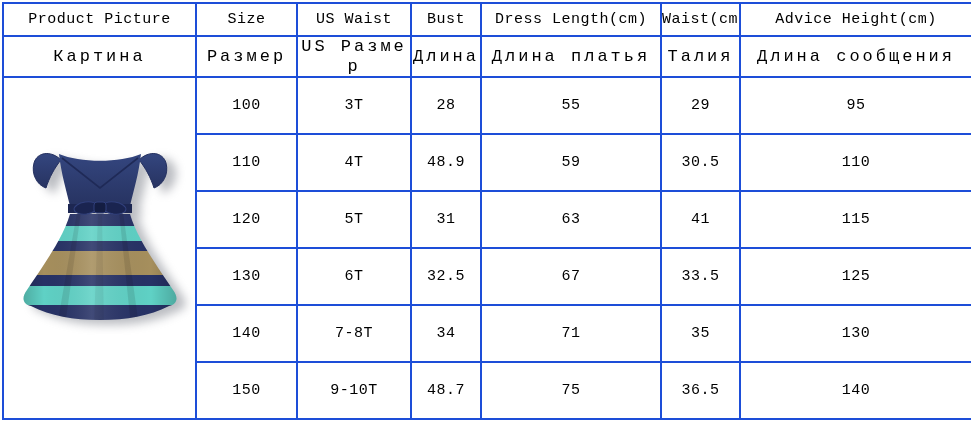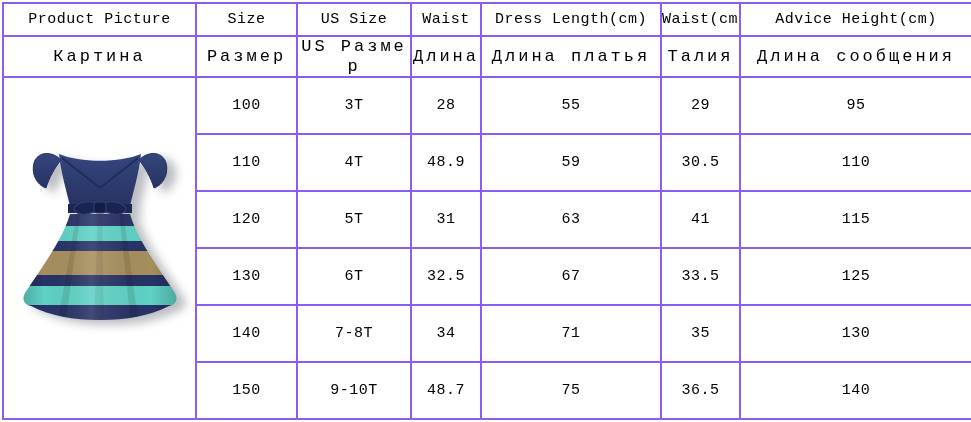--- a/index.html
+++ b/index.html
@@ -12,21 +12,21 @@
     font-family: "Liberation Mono", "DejaVu Sans Mono", monospace;
     color: #000;
   }
   table.size-chart {
     border-collapse: collapse;
     table-layout: fixed;
     width: 967px;
     margin: 2px 0 0 2px;
   }
   td {
-    border: 2px solid #8b5cf6;
+    border: 2px solid #1d4ed8;
     text-align: center;
     vertical-align: middle;
     padding: 0;
     overflow: hidden;
     background: #fff;
   }
   col.c0 { width: 193px; }
   col.c1 { width: 101px; }
   col.c2 { width: 114px; }
   col.c3 { width: 70px;  }
@@ -64,22 +64,22 @@
       <col class="c2">
       <col class="c3">
       <col class="c4">
       <col class="c5">
       <col class="c6">
   </colgroup>
   <tbody>
     <tr class="hdr-en">
       <td>Product Picture</td>
       <td>Size</td>
-      <td>US Size</td>
-      <td>Waist</td>
+      <td>US Waist</td>
+      <td>Bust</td>
       <td>Dress Length(cm)</td>
       <td>Waist(cm)</td>
       <td>Advice Height(cm)</td>
     </tr>
     <tr class="hdr-ru">
       <td>Картина</td>
       <td>Размер</td>
       <td class="wrap-cell">US Размер</td>
       <td>Длина</td>
       <td>Длина платья</td>

